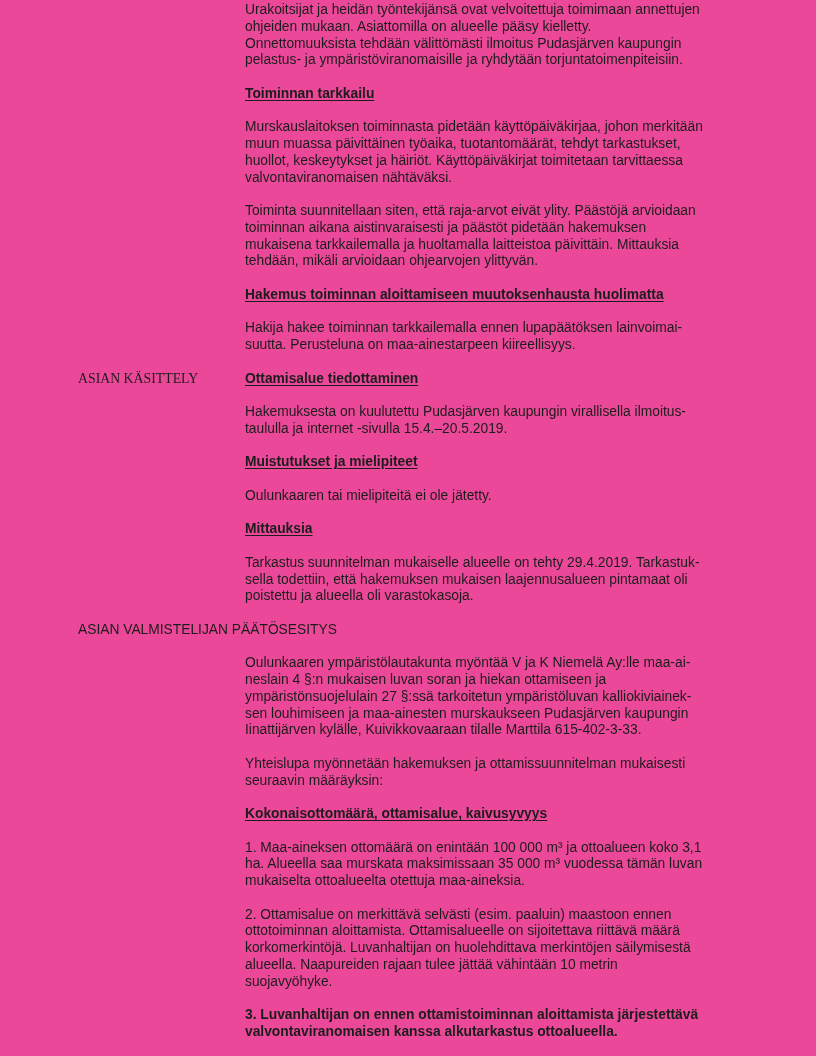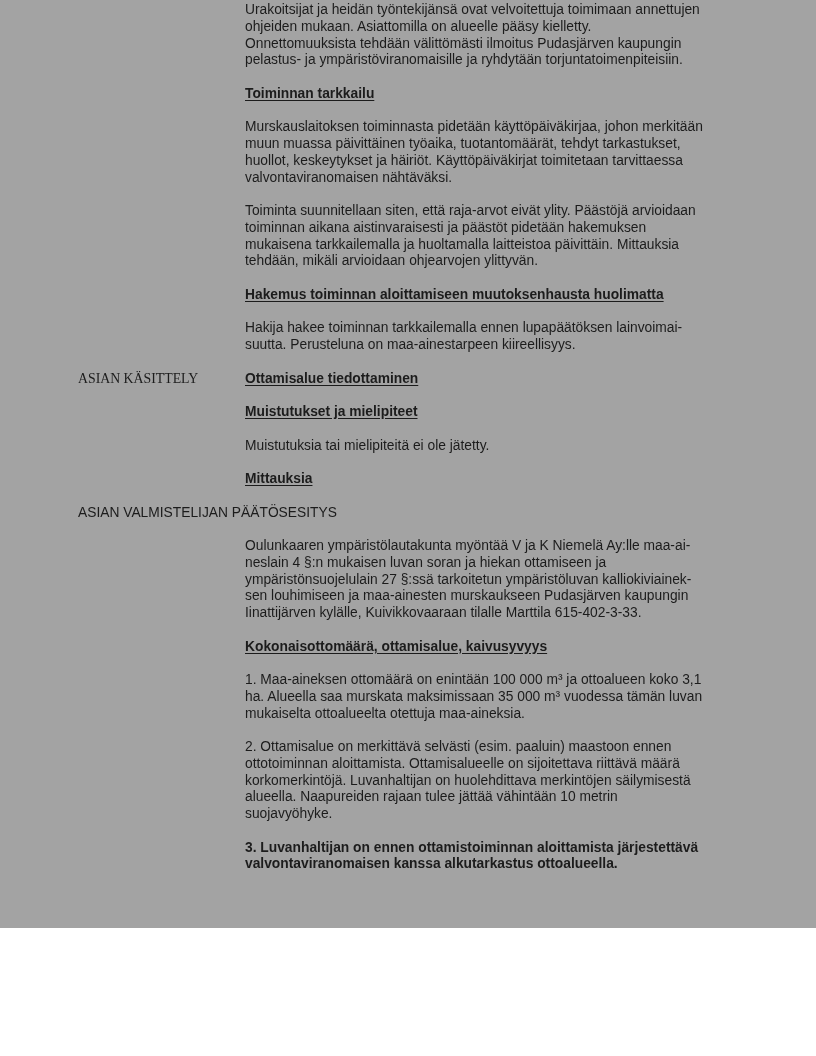--- a/index.html
+++ b/index.html
@@ -4,22 +4,22 @@
 <title>Document</title>
 <style>
   html, body {
     margin: 0;
     padding: 0;
     background: #ffffff;
   }
   .page {
     position: relative;
     width: 816px;
-    height: 928px;
-    background: #a3a3a3;
+    height: 1056px;
+    background: #ec4899;
     overflow: hidden;
     font-family: "Liberation Sans", "DejaVu Sans", sans-serif;
     font-size: 13.8px;
     line-height: 16.75px;
     color: #1c1c1c;
     box-sizing: border-box;
   }
   .content {
     position: absolute;
     top: 2px;
@@ -70,29 +70,36 @@
 huollot, keskeytykset ja häiriöt. Käyttöpäiväkirjat toimitetaan tarvittaessa
 valvontaviranomaisen nähtäväksi.</div>
       <div class="block">Toiminta suunnitellaan siten, että raja-arvot eivät ylity. Päästöjä arvioidaan
 toiminnan aikana aistinvaraisesti ja päästöt pidetään hakemuksen
 mukaisena tarkkailemalla ja huoltamalla laitteistoa päivittäin. Mittauksia
 tehdään, mikäli arvioidaan ohjearvojen ylittyvän.</div>
       <div class="block heading-row"><span class="heading-text">Hakemus toiminnan aloittamiseen muutoksenhausta huolimatta</span></div>
       <div class="block">Hakija hakee toiminnan tarkkailemalla ennen lupapäätöksen lainvoimai-
 suutta. Perusteluna on maa-ainestarpeen kiireellisyys.</div>
       <div class="block heading-row"><span class="side-label">ASIAN KÄSITTELY</span><span class="heading-text">Ottamisalue tiedottaminen</span></div>
+      <div class="block">Hakemuksesta on kuulutettu Pudasjärven kaupungin virallisella ilmoitus-
+taululla ja internet -sivulla 15.4.–20.5.2019.</div>
       <div class="block heading-row"><span class="heading-text">Muistutukset ja mielipiteet</span></div>
-      <div class="block">Muistutuksia tai mielipiteitä ei ole jätetty.</div>
+      <div class="block">Oulunkaaren tai mielipiteitä ei ole jätetty.</div>
       <div class="block heading-row"><span class="heading-text">Mittauksia</span></div>
+      <div class="block">Tarkastus suunnitelman mukaiselle alueelle on tehty 29.4.2019. Tarkastuk-
+sella todettiin, että hakemuksen mukaisen laajennusalueen pintamaat oli
+poistettu ja alueella oli varastokasoja.</div>
       <div class="block section-title">ASIAN VALMISTELIJAN PÄÄTÖSESITYS</div>
       <div class="block">Oulunkaaren ympäristölautakunta myöntää V ja K Niemelä Ay:lle maa-ai-
 neslain 4 §:n mukaisen luvan soran ja hiekan ottamiseen ja
 ympäristönsuojelulain 27 §:ssä tarkoitetun ympäristöluvan kalliokiviainek-
 sen louhimiseen ja maa-ainesten murskaukseen Pudasjärven kaupungin
 Iinattijärven kylälle, Kuivikkovaaraan tilalle Marttila 615-402-3-33.</div>
+      <div class="block">Yhteislupa myönnetään hakemuksen ja ottamissuunnitelman mukaisesti
+seuraavin määräyksin:</div>
       <div class="block heading-row"><span class="heading-text">Kokonaisottomäärä, ottamisalue, kaivusyvyys</span></div>
       <div class="block">1. Maa-aineksen ottomäärä on enintään 100 000 m³ ja ottoalueen koko 3,1
 ha. Alueella saa murskata maksimissaan 35 000 m³ vuodessa tämän luvan
 mukaiselta ottoalueelta otettuja maa-aineksia.</div>
       <div class="block">2. Ottamisalue on merkittävä selvästi (esim. paaluin) maastoon ennen
 ottotoiminnan aloittamista. Ottamisalueelle on sijoitettava riittävä määrä
 korkomerkintöjä. Luvanhaltijan on huolehdittava merkintöjen säilymisestä
 alueella. Naapureiden rajaan tulee jättää vähintään 10 metrin
 suojavyöhyke.</div>
       <div class="block">3. Luvanhaltijan on ennen ottamistoiminnan aloittamista järjestettävä

